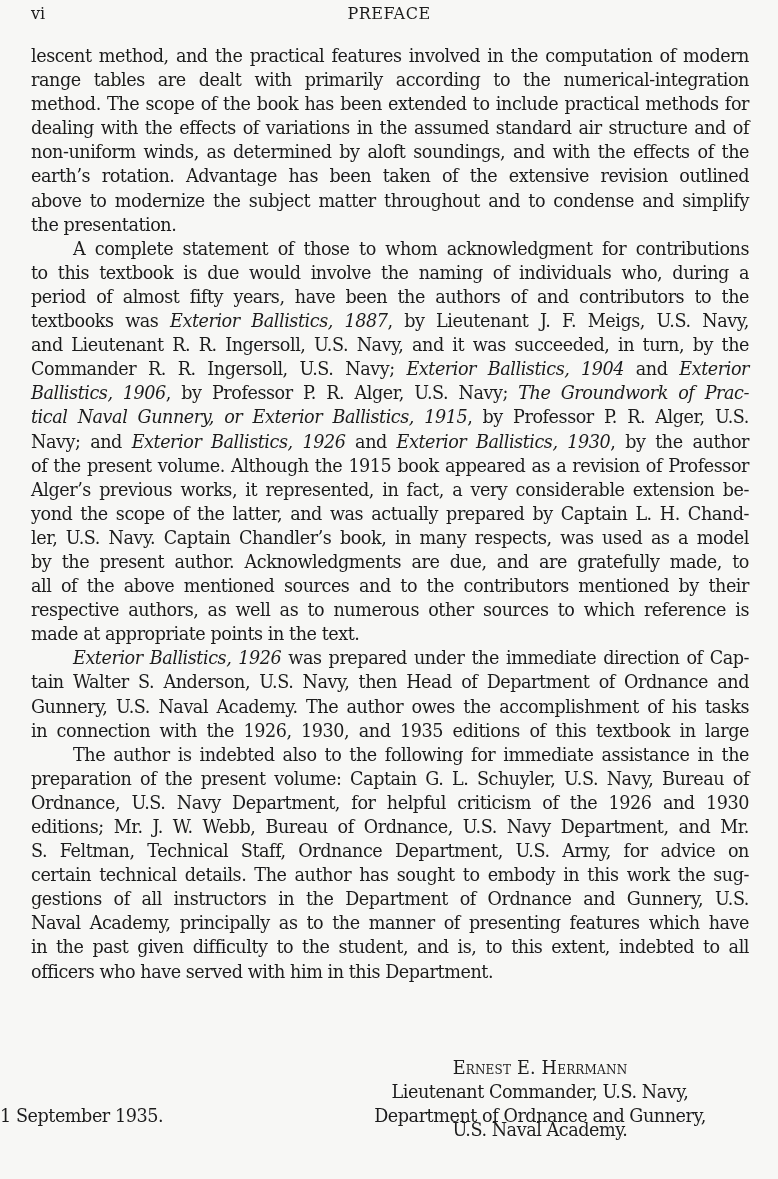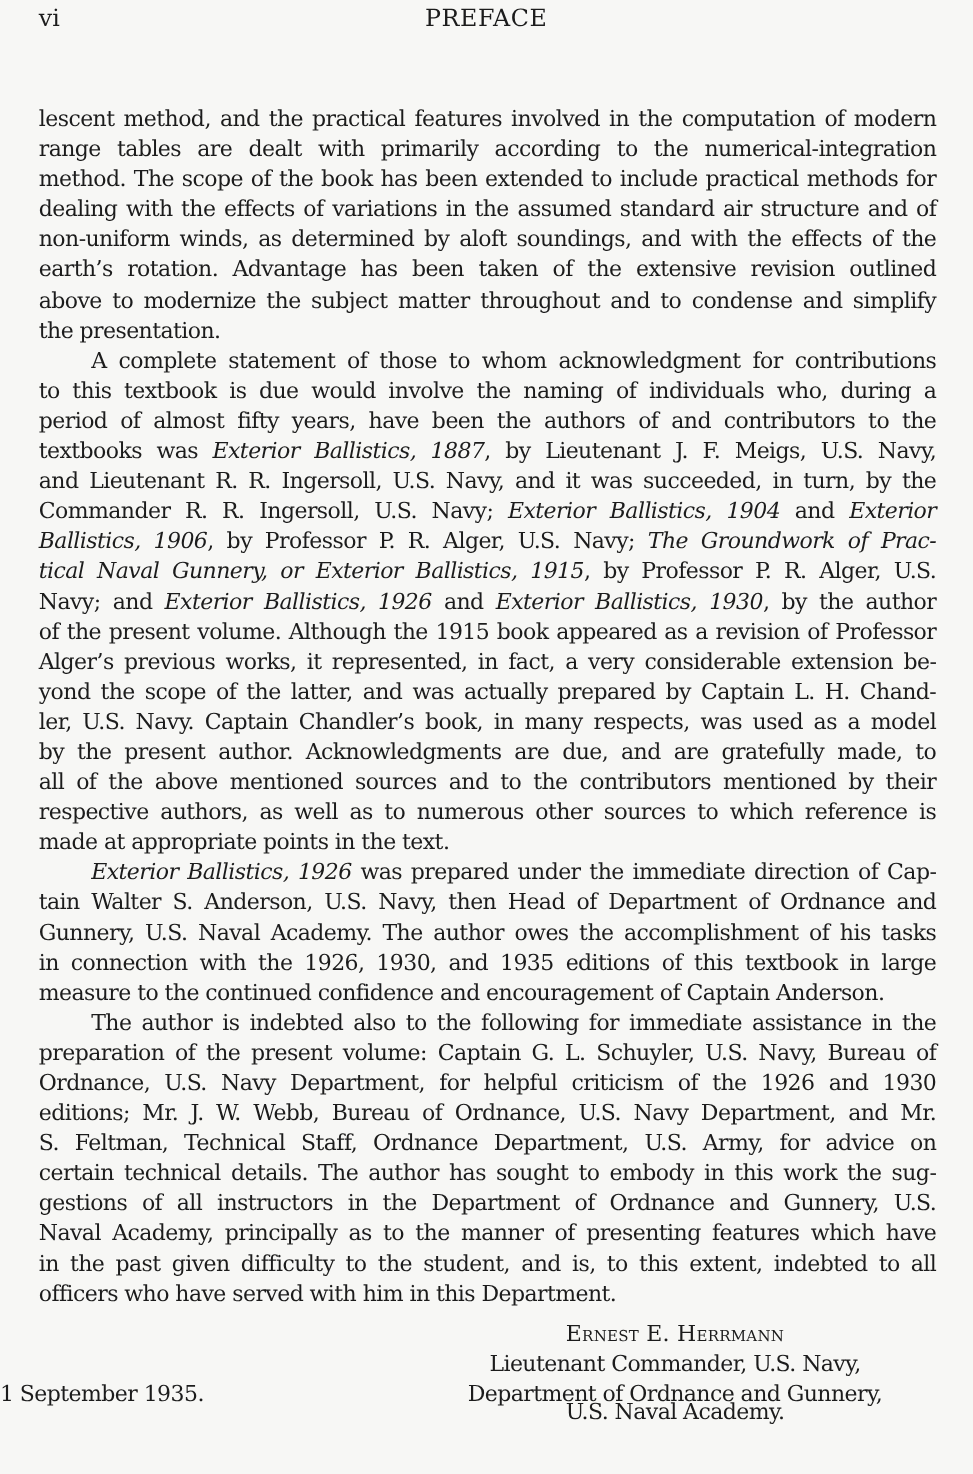--- a/index.html
+++ b/index.html
@@ -5,25 +5,25 @@
   html, body { margin: 0; padding: 0; }
   body {
     width: 778px; height: 1179px; overflow: hidden;
     background: #f7f7f5;
     color: #1c1c1c;
     font-family: "DejaVu Serif", "Liberation Serif", serif;
   }
   .page { position: relative; width: 778px; height: 1179px; }
   .running-head {
     position: absolute; top: 4px; left: 31px; right: 31px; height: 26px;
-    font-size: 19px;
+    font-size: 16px;
   }
   .folio { position: absolute; left: 0; top: 0; }
   .head-title { position: absolute; left: 0; right: 0; text-align: center; letter-spacing: 0.5px; }
-  .body { position: absolute; top: 44px; left: 31px; width: 718px; margin-top: 40px; }
+  .body { position: absolute; top: 44px; left: 31px; width: 718px; }
   .line {
     height: 24.1px; line-height: 24.1px; font-size: 17.6px;
     white-space: nowrap; text-align: justify; text-align-last: justify;
     letter-spacing: -0.45px; word-spacing: 0px;
   }
   .line.last { text-align-last: left; }
   .line.indent { padding-left: 42px; }
   .line i { font-style: italic; }
   .sig { position: absolute; left: 0; width: 718px; font-size: 17.6px; letter-spacing: -0.45px; }
   .sig-right { position: absolute; width: 360px; left: 360px; text-align: center; white-space: nowrap; }
@@ -67,21 +67,20 @@
         <div class="line"><span>by the present author. Acknowledgments are due, and are gratefully made, to</span></div>
         <div class="line"><span>all of the above mentioned sources and to the contributors mentioned by their</span></div>
         <div class="line"><span>respective authors, as well as to numerous other sources to which reference is</span></div>
         <div class="line last"><span>made at appropriate points in the text.</span></div>
       </div>
       <div>
         <div class="line indent"><i>Exterior Ballistics, 1926</i><span> was prepared under the immediate direction of Cap-</span></div>
         <div class="line"><span>tain Walter S. Anderson, U.S. Navy, then Head of Department of Ordnance and</span></div>
         <div class="line"><span>Gunnery, U.S. Naval Academy. The author owes the accomplishment of his tasks</span></div>
         <div class="line"><span>in connection with the 1926, 1930, and 1935 editions of this textbook in large</span></div>
-        <div class="line last"><span>measure to the continued confidence and encouragement of Captain Anderson.</span></div>
       </div>
       <div>
         <div class="line indent"><span>The author is indebted also to the following for immediate assistance in the</span></div>
         <div class="line"><span>preparation of the present volume: Captain G. L. Schuyler, U.S. Navy, Bureau of</span></div>
         <div class="line"><span>Ordnance, U.S. Navy Department, for helpful criticism of the 1926 and 1930</span></div>
         <div class="line"><span>editions; Mr. J. W. Webb, Bureau of Ordnance, U.S. Navy Department, and Mr.</span></div>
         <div class="line"><span>S. Feltman, Technical Staff, Ordnance Department, U.S. Army, for advice on</span></div>
         <div class="line"><span>certain technical details. The author has sought to embody in this work the sug-</span></div>
         <div class="line"><span>gestions of all instructors in the Department of Ordnance and Gunnery, U.S.</span></div>
         <div class="line"><span>Naval Academy, principally as to the manner of presenting features which have</span></div>

